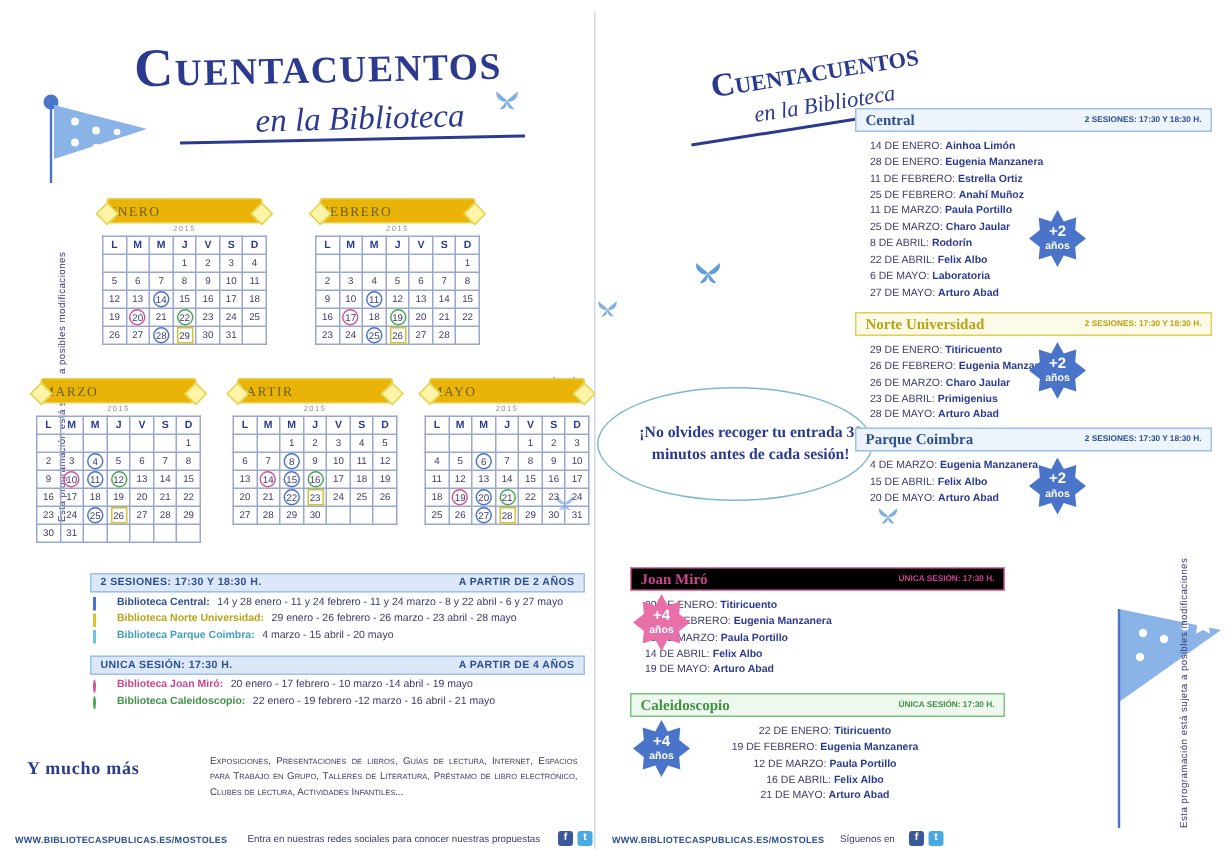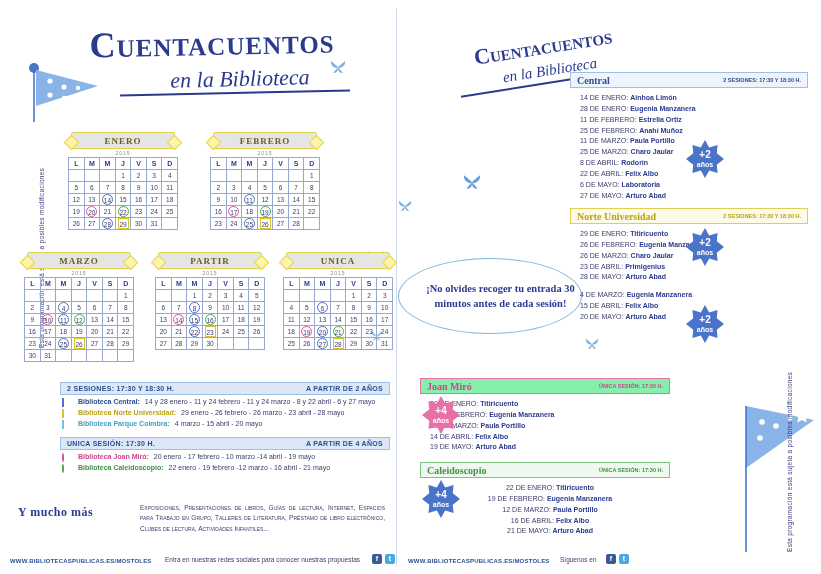--- a/index.html
+++ b/index.html
@@ -54,24 +54,24 @@
     letter-spacing:0.3px;
     white-space: nowrap;
   }
   .vert-left { left:38px; top:148px; height:200px; }
   .vert-right { left:786px; top:402px; height:150px; }
 
   
   .cal { position:absolute; width:110px; }
   .cal-banner {
     position:relative; height:17px; width:104px; margin:0 auto;
-    background:#e5e5e5; border:1px solid #e2d34f;
-    text-align:center;
+    background:#eab308; border:1px solid #e2d34f;
+    text-align:left;
     font-family:"Liberation Serif", serif;
-    font-size:9px; font-weight:bold; color:#6b6020;
+    font-size:9px; font-weight:normal; color:#6b6020;
     letter-spacing:1px;
     line-height:17px;
     border-radius:2px;
   }
   .cal-banner:before, .cal-banner:after {
     content:""; position:absolute; top:4px; width:9px; height:9px;
     background:#fdf4a8; border:1px solid #e2d34f; transform:rotate(45deg);
   }
   .cal-banner:before { left:-6px; }
   .cal-banner:after { right:-6px; }
@@ -510,21 +510,21 @@
             <td>29</td>
             <td>30</td>
             <td class="empty"></td>
             <td class="empty"></td>
             <td class="empty"></td>
           </tr>
         </tbody>
       </table>
     </div>
   <div id="cal-4" class="cal" style="left:283px; top:252px;">
-      <div class="cal-banner">UNICA</div>
+      <div class="cal-banner">MAYO</div>
       <div class="cal-year">2015</div>
       <table class="cal-grid">
         <tbody>
           <tr>
             <th>L</th>
             <th>M</th>
             <th>M</th>
             <th>J</th>
             <th>V</th>
             <th>S</th>
@@ -657,28 +657,32 @@
       </div>
       <ul class="venue-list">
         <li><span class="vd">29 DE ENERO:</span> <span class="vn">Titiricuento</span></li>
         <li><span class="vd">26 DE FEBRERO:</span> <span class="vn">Eugenia Manzanera</span></li>
         <li><span class="vd">26 DE MARZO:</span> <span class="vn">Charo Jaular</span></li>
         <li><span class="vd">23 DE ABRIL:</span> <span class="vn">Primigenius</span></li>
         <li><span class="vd">28 DE MAYO:</span> <span class="vn">Arturo Abad</span></li>
       </ul>
     </div>
   <div class="venue" id="venue-2" style="left:570px; top:285px; width:238px;">
+      <div class="venue-head">
+        <span class="venue-name">Parque Coimbra</span>
+        <span class="venue-sessions">2 SESIONES: 17:30 Y 18:30 H.</span>
+      </div>
       <ul class="venue-list">
         <li><span class="vd">4 DE MARZO:</span> <span class="vn">Eugenia Manzanera</span></li>
         <li><span class="vd">15 DE ABRIL:</span> <span class="vn">Felix Albo</span></li>
         <li><span class="vd">20 DE MAYO:</span> <span class="vn">Arturo Abad</span></li>
       </ul>
     </div>
   <div class="venue" id="venue-3" style="left:420px; top:378px; width:250px;">
-      <div class="venue-head" style="border-color: rgb(232, 111, 168); background: #86efac;">
+      <div class="venue-head" style="border-color: rgb(232, 111, 168); background: #000000;">
         <span class="venue-name" style="color: rgb(201, 70, 139);">Joan Miró</span>
         <span class="venue-sessions" style="color: rgb(201, 70, 139);">ÚNICA SESIÓN: 17:30 H.</span>
       </div>
       <ul class="venue-list">
         <li><span class="vd">20 DE ENERO:</span> <span class="vn">Titiricuento</span></li>
         <li><span class="vd">17 DE FEBRERO:</span> <span class="vn">Eugenia Manzanera</span></li>
         <li><span class="vd">10 DE MARZO:</span> <span class="vn">Paula Portillo</span></li>
         <li><span class="vd">14 DE ABRIL:</span> <span class="vn">Felix Albo</span></li>
         <li><span class="vd">19 DE MAYO:</span> <span class="vn">Arturo Abad</span></li>
       </ul>

